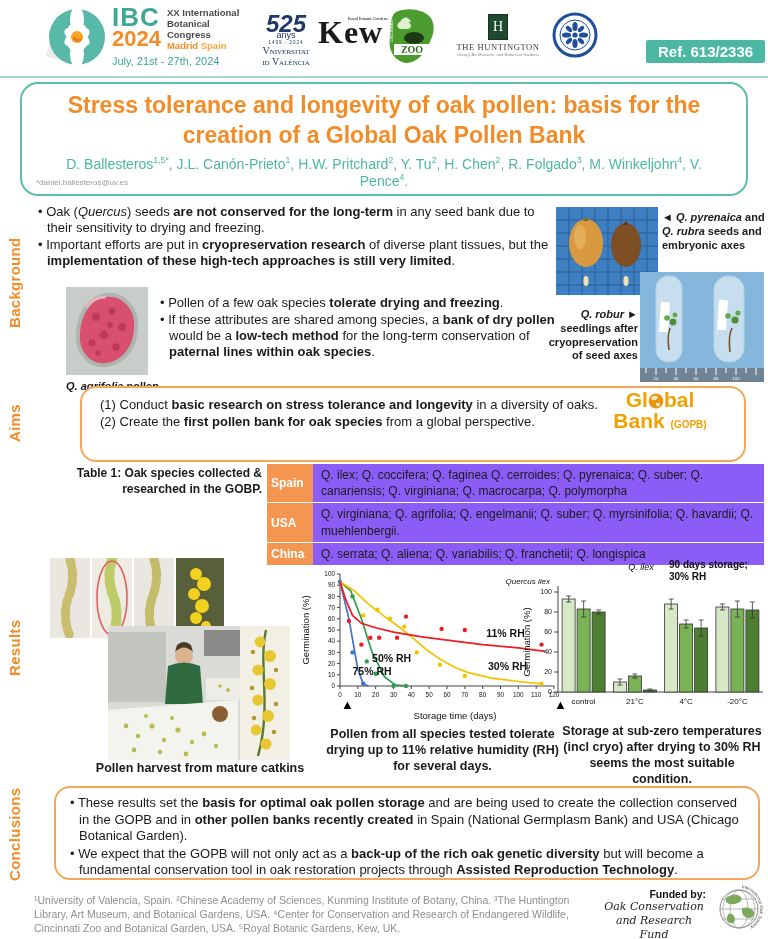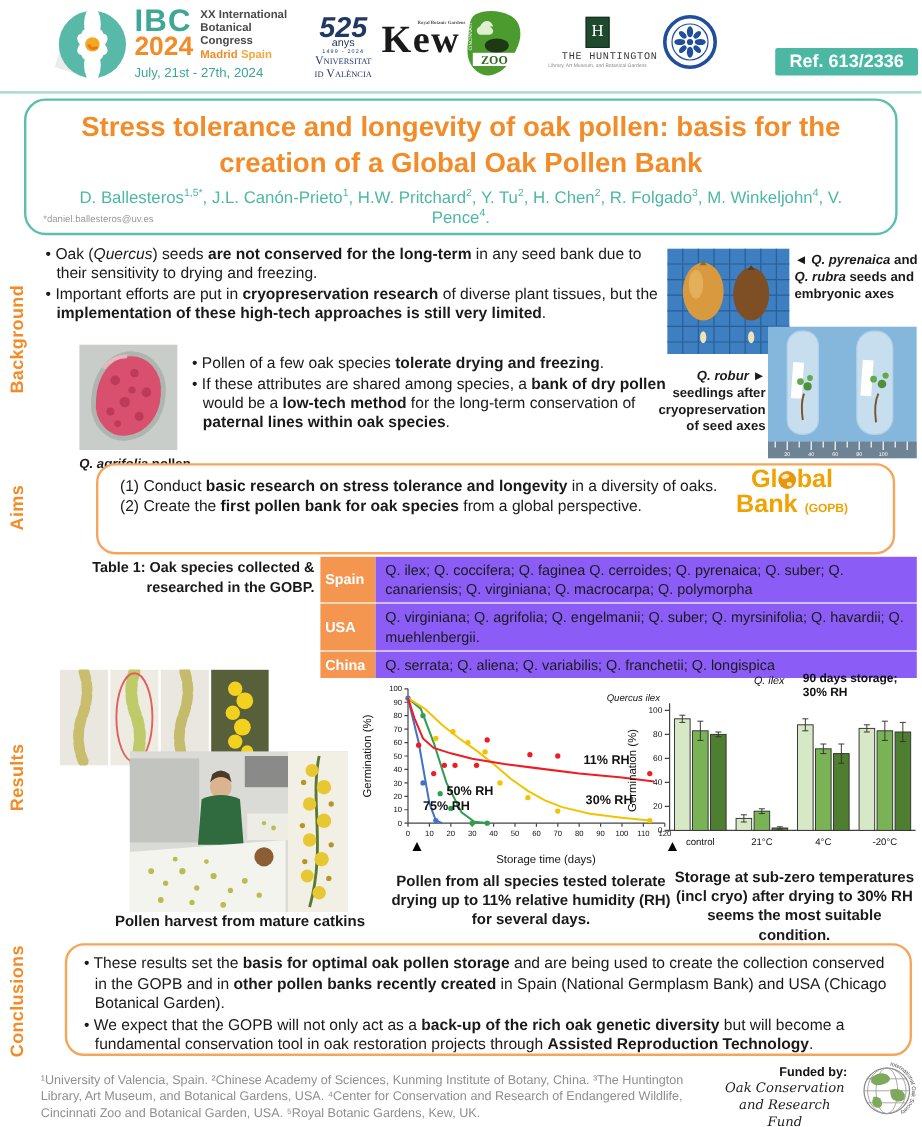--- a/index.html
+++ b/index.html
@@ -24,21 +24,21 @@
   .uv-anys{font-size:9px;display:block;margin-top:-4px;}
   .uv-years{font-size:4.5px;letter-spacing:1px;}
   .uv-name{font-family:"Liberation Serif",serif;font-size:10px;font-variant:small-caps;line-height:1.1;}
   .kew-logo{position:absolute;left:318px;top:16px;width:76px;font-family:"Liberation Serif",serif;font-weight:bold;}
   .kew-rbg{position:absolute;left:30px;top:0;font-size:4px;color:#555;}
   .kew-name{font-size:32px;color:#1a1a1a;letter-spacing:1px;line-height:1;}
   .zoo-logo{position:absolute;left:388px;top:8px;}
   .hunt-logo{position:absolute;left:448px;top:14px;width:100px;text-align:center;}
   .hunt-mark{width:18px;height:24px;margin:0 auto;background:#1F4A2E;color:#fff;
              font-family:"Liberation Serif",serif;font-size:14px;line-height:24px;border:1px solid #14331f;}
-  .hunt-name{font-family:Liberation Mono, monospace;font-size:8.5px;color:#3A3A3A;letter-spacing:0.6px;margin-top:2px;white-space:nowrap;text-align:right;}
+  .hunt-name{font-family:Liberation Serif, serif;font-size:8.5px;color:#3A3A3A;letter-spacing:0.6px;margin-top:2px;white-space:nowrap;}
   .hunt-tag{font-size:4.2px;color:#8a8a8a;white-space:nowrap;}
   .cas-logo{position:absolute;left:552px;top:12px;}
   .ref-badge{position:absolute;left:646px;top:40px;background:#4CB8A4;color:#fff;
              font-weight:bold;font-size:15px;padding:3px 12px;border-radius:2px;}
 
   
   .title-box{position:absolute;left:20px;top:82px;width:724px;height:110px;
              border:2px solid #5BBFAD;border-radius:18px;background:#fff;}
   .poster-title{margin:7px 26px 0;font-size:23px;font-weight:bold;color:#F28C28;text-align:center;line-height:1.3;}
   .authors{margin:5px 40px 0;font-size:14px;color:#4CB8A4;text-align:center;line-height:1.25;}

